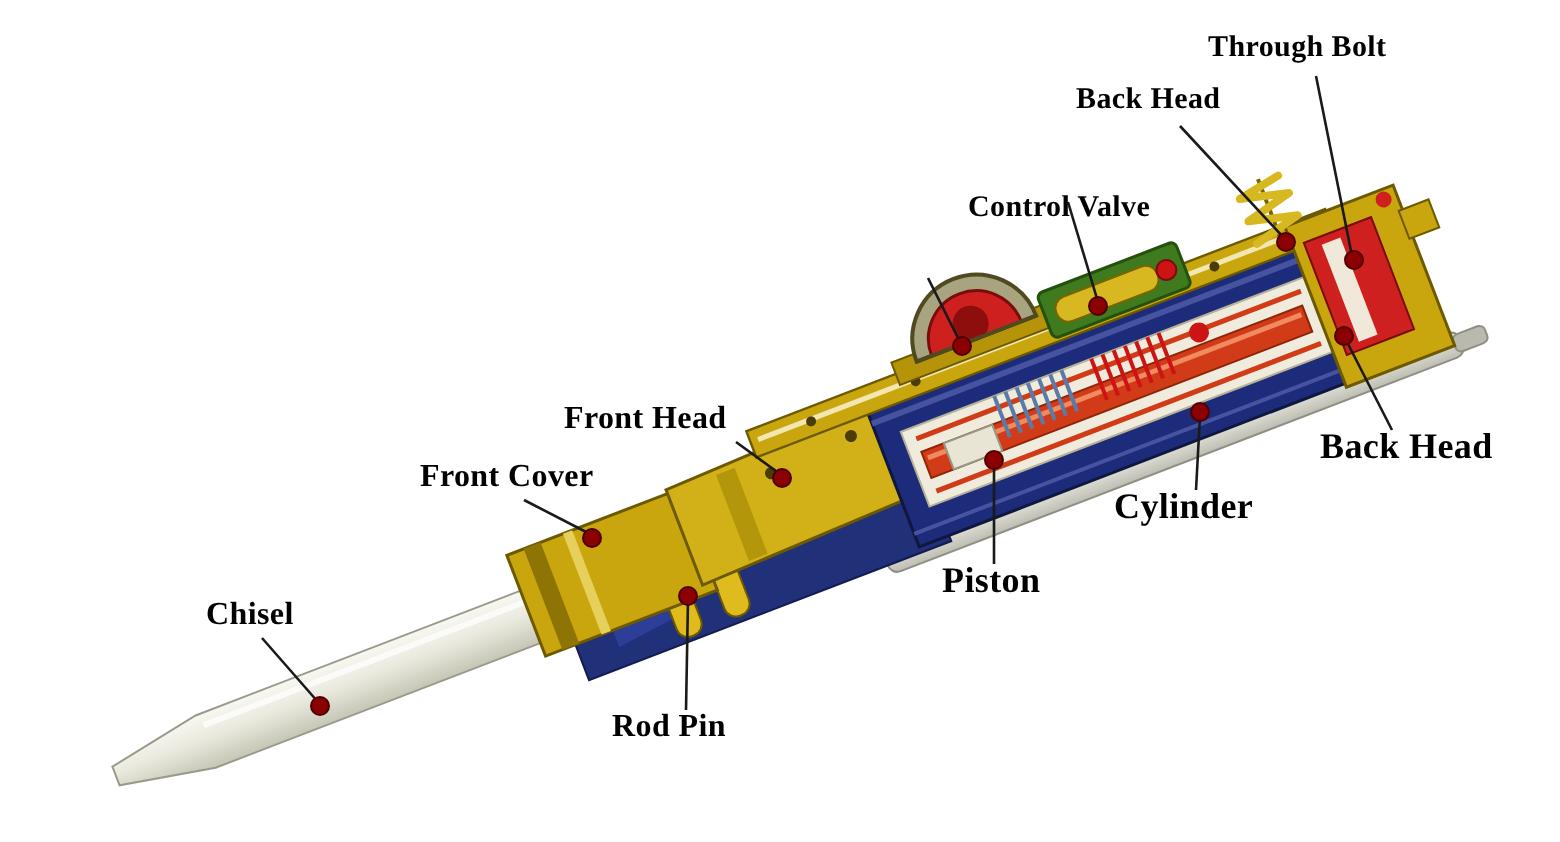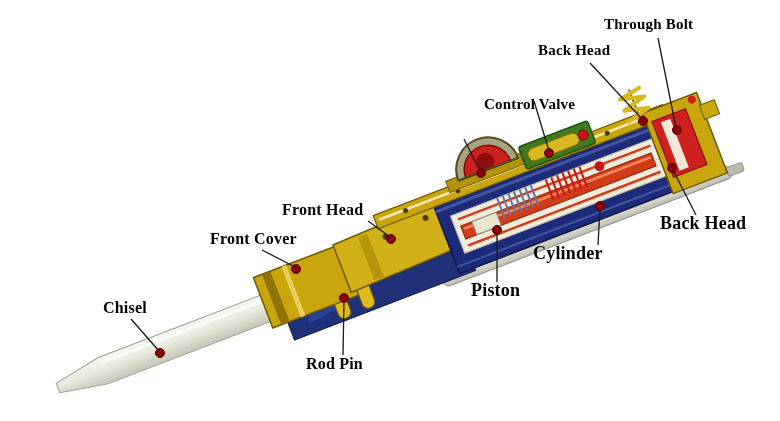--- a/index.html
+++ b/index.html
@@ -20,21 +20,21 @@
   .lbl-lg { font-size:18px; }
   #lbl-through-bolt   { left:604px; top:16px;  }
   #lbl-back-head-top  { left:538px; top:42px;  }
   #lbl-control-valve  { left:484px; top:81px;margin-top:15px;  }
   #lbl-accumulator    { left:394px; top:115px; }
   #lbl-front-head     { left:282px; top:201px; }
   #lbl-front-cover    { left:184px; top:230px;margin-left:26px; }
   #lbl-chisel         { left:103px; top:299px; }
   #lbl-rod-pin        { left:306px; top:355px; }
   #lbl-piston         { left:471px; top:281px; }
-  #lbl-cylinder       { left:533px; top:244px; }
+  #lbl-cylinder       { left:557px; top:244px; }
   #lbl-back-head-right{ left:660px; top:214px; }
 </style>
 </head>
 <body>
 
 <div class="stage">
 
   <svg class="diagram-svg" width="780" height="421" viewBox="0 0 780 421">
     <defs>
       <linearGradient id="gradChisel" x1="0" y1="-14" x2="0" y2="14" gradientUnits="userSpaceOnUse">

